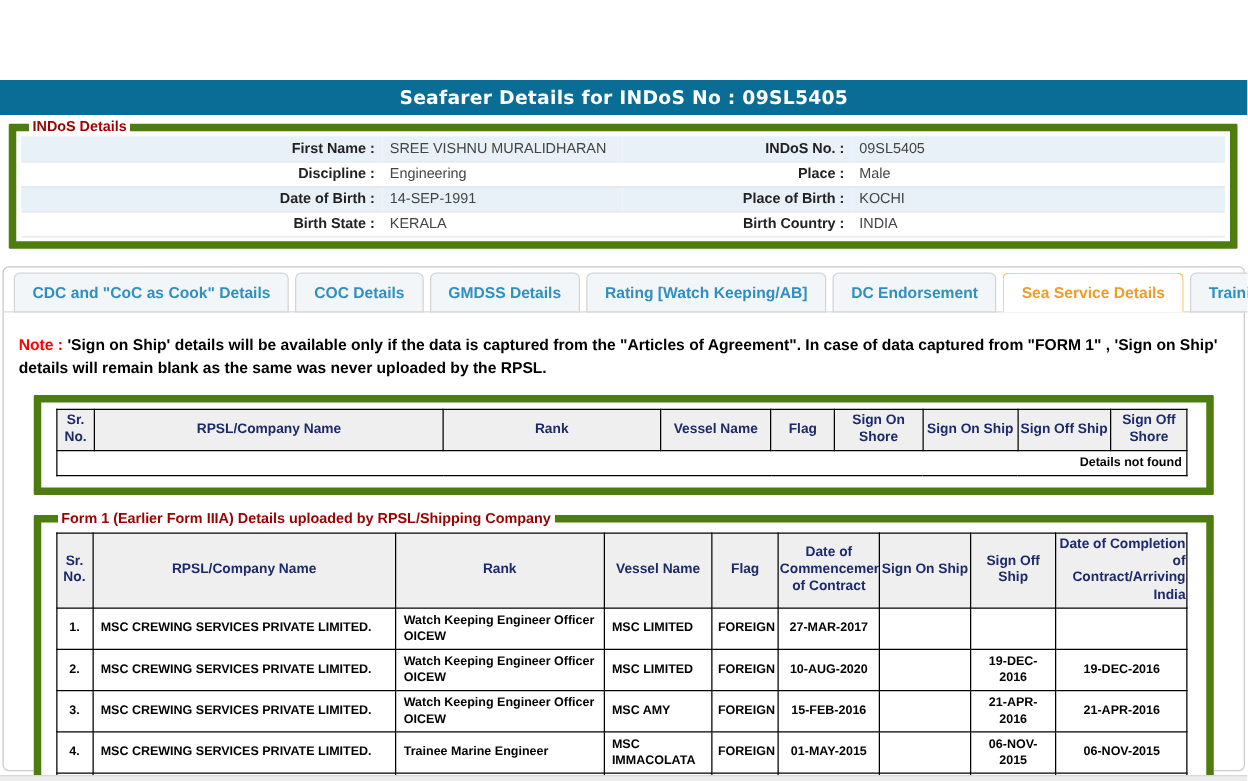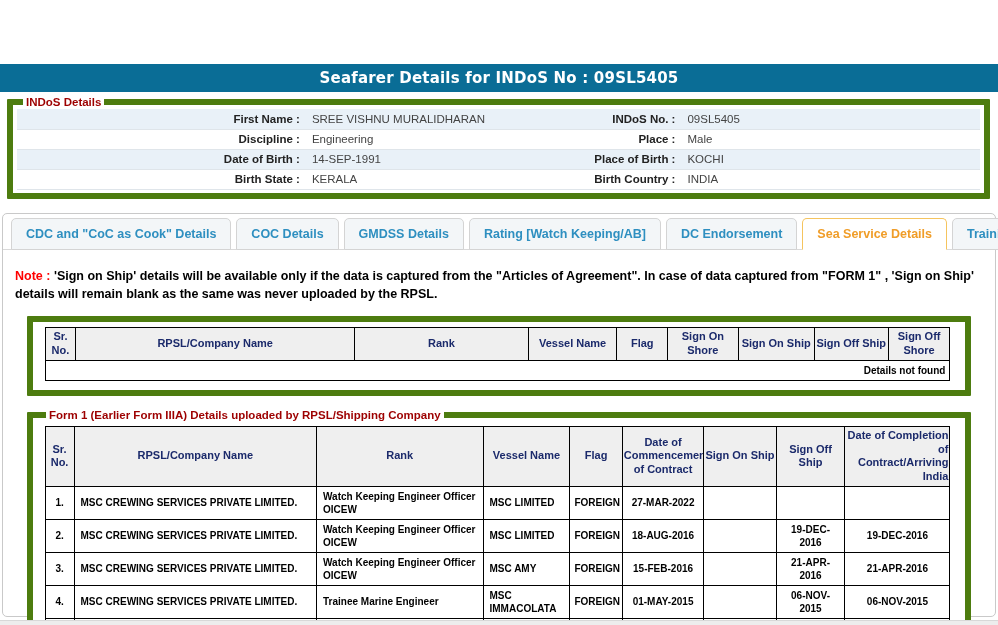--- a/index.html
+++ b/index.html
@@ -244,33 +244,33 @@
             </tr>
           </thead>
           <tbody>
 
               <tr class="data-row">
                 <td>1.</td>
                 <td>MSC CREWING SERVICES PRIVATE LIMITED.</td>
                 <td>Watch Keeping Engineer Officer OICEW</td>
                 <td>MSC LIMITED</td>
                 <td>FOREIGN</td>
-                <td>27-MAR-2022</td>
+                <td>27-MAR-2017</td>
                 <td></td>
                 <td></td>
                 <td></td>
               </tr>
 
               <tr class="data-row">
                 <td>2.</td>
                 <td>MSC CREWING SERVICES PRIVATE LIMITED.</td>
                 <td>Watch Keeping Engineer Officer OICEW</td>
                 <td>MSC LIMITED</td>
                 <td>FOREIGN</td>
-                <td>18-AUG-2016</td>
+                <td>10-AUG-2020</td>
                 <td></td>
                 <td>19-DEC-2016</td>
                 <td>19-DEC-2016</td>
               </tr>
 
               <tr class="data-row">
                 <td>3.</td>
                 <td>MSC CREWING SERVICES PRIVATE LIMITED.</td>
                 <td>Watch Keeping Engineer Officer OICEW</td>
                 <td>MSC AMY</td>

